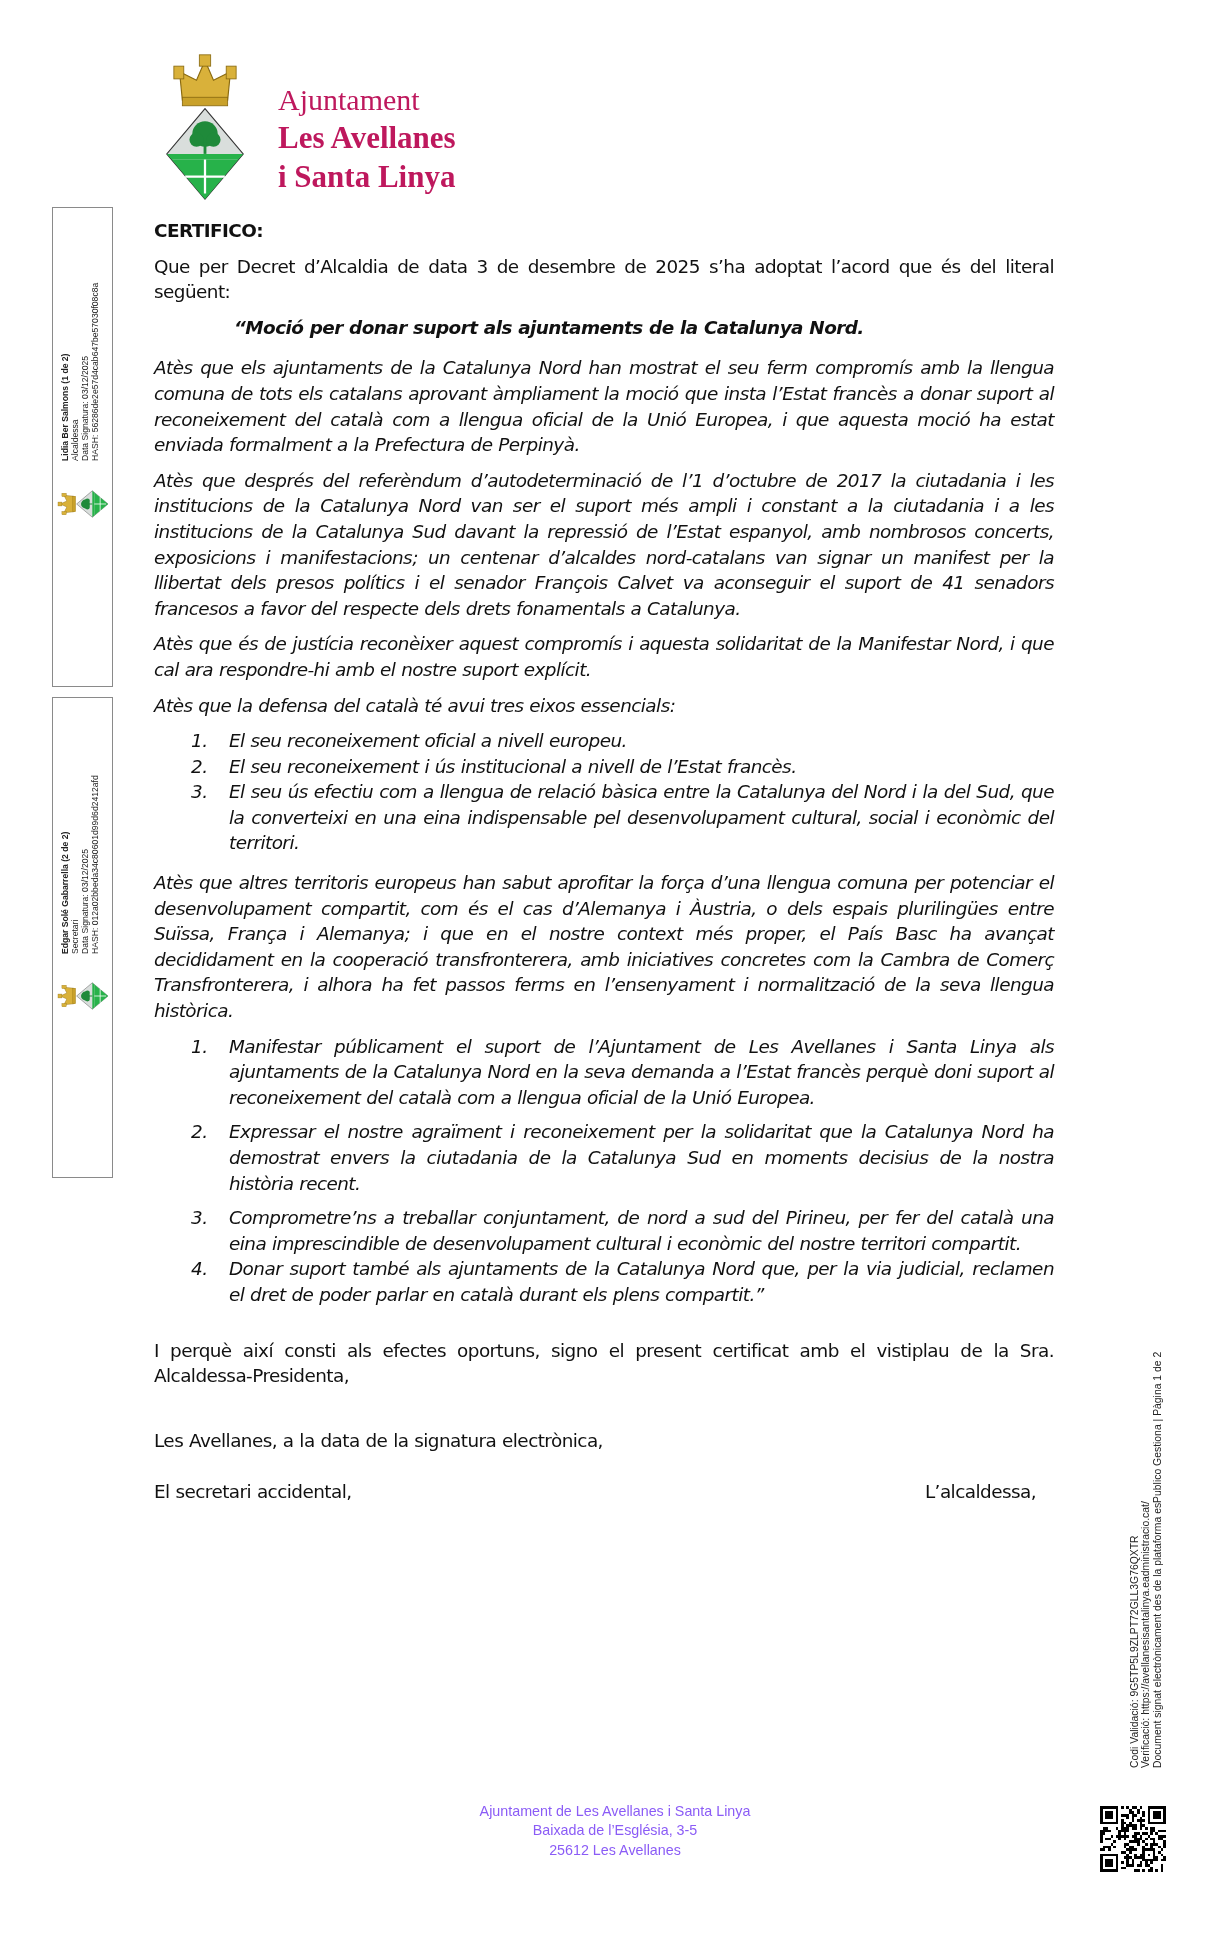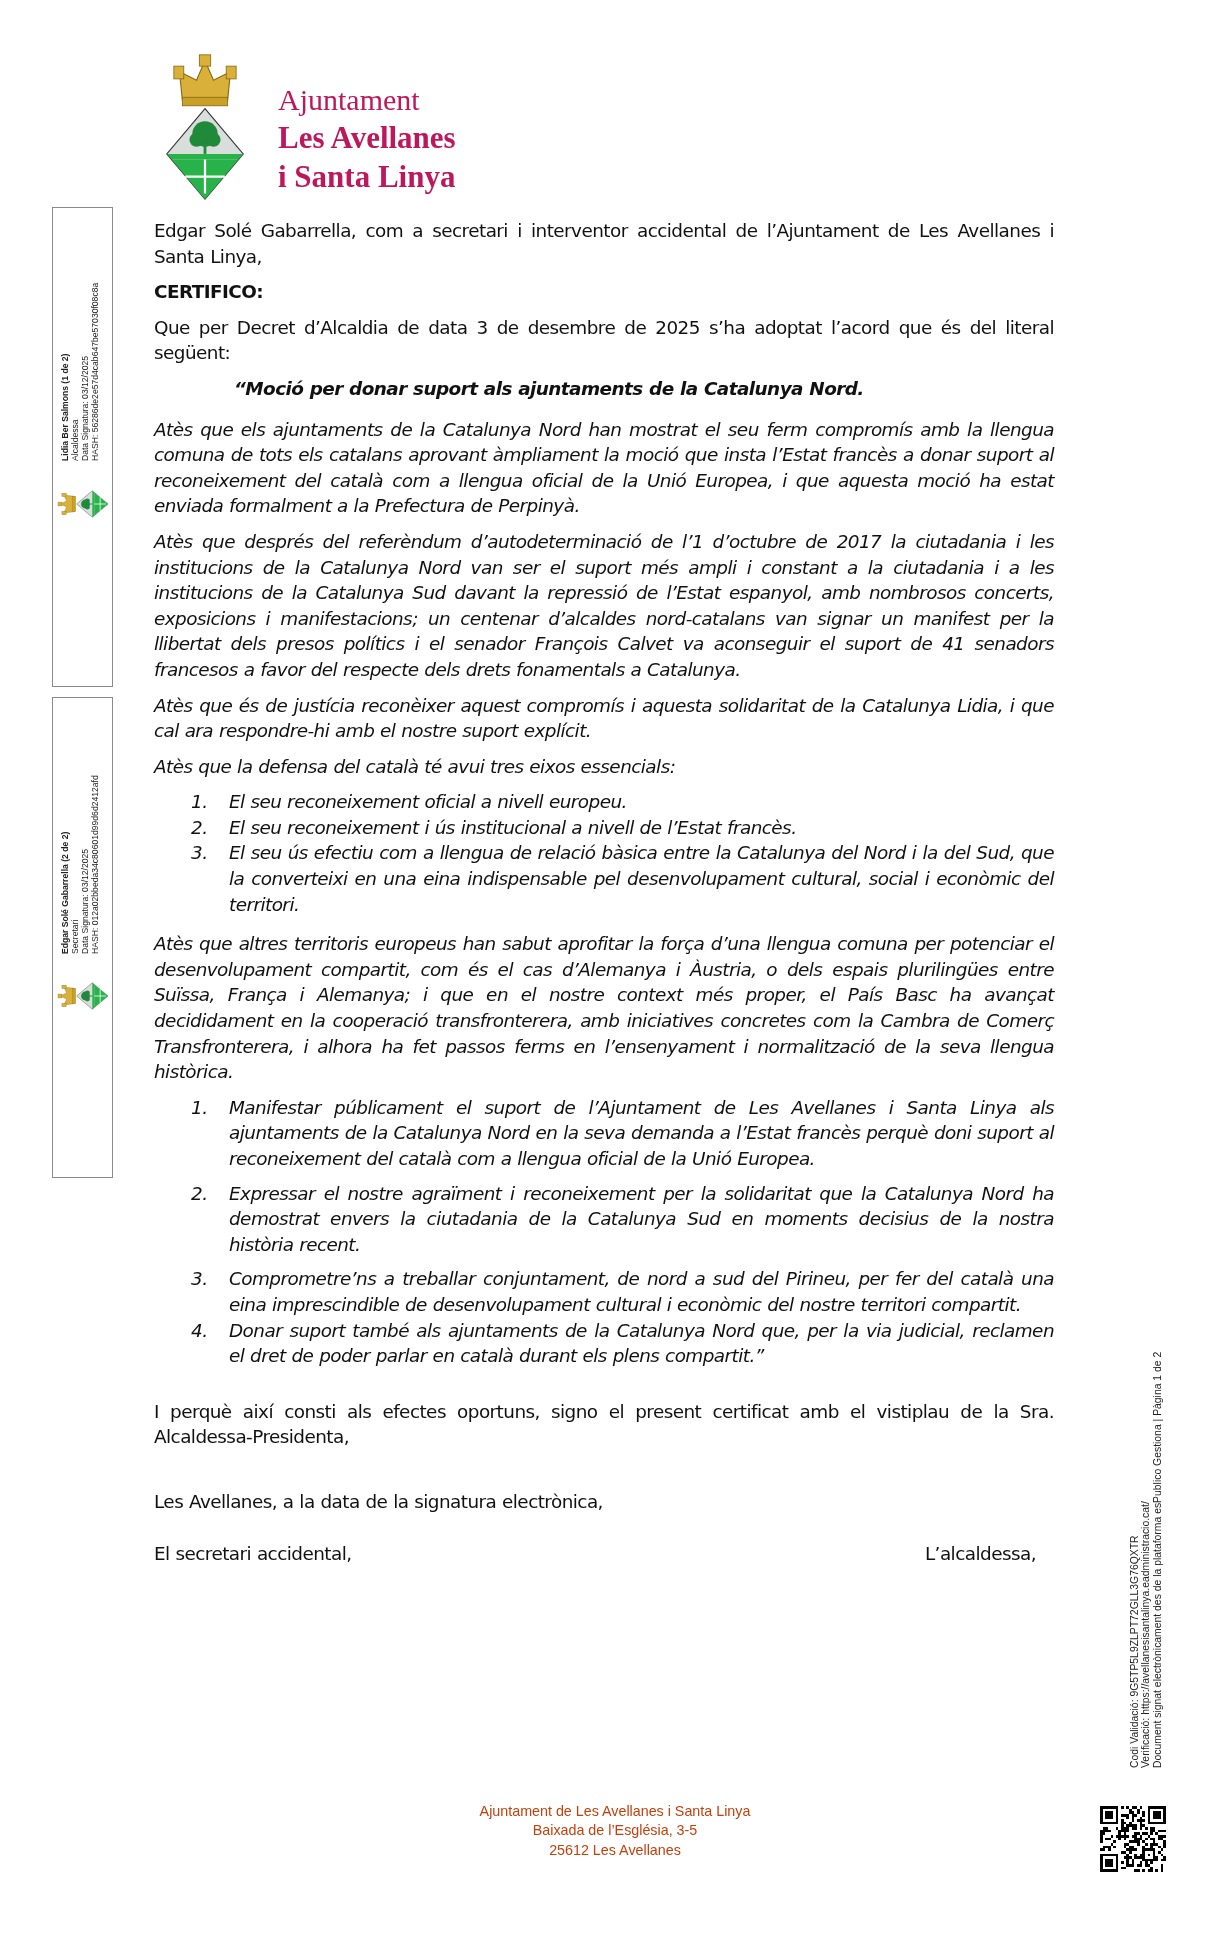--- a/index.html
+++ b/index.html
@@ -20,21 +20,21 @@
   .content p { margin: 0 0 10px 0; text-align: justify; }
   .content .it { font-style: italic; }
   .content .b { font-weight: bold; }
   .content .center { text-align: left; padding-left: 80px; font-weight: bold; font-style: italic; margin-bottom: 15px; }
   .content ol { margin: 0 0 10px 0; padding: 0; list-style: none; }
   .content ol li { position: relative; padding-left: 75px; text-align: justify; font-style: italic; }
   .content ol li .num { position: absolute; left: 37px; top: 0; }
   .content ol.spaced li { margin-bottom: 9px; }
   .sign-row { display: flex; justify-content: space-between; padding-right: 18px; text-align: center; }
 
-  .footer { position: absolute; left: 350px; top: 1802px; width: 530px; text-align: center; font-family: "Liberation Sans", sans-serif; font-size: 14.3px; line-height: 19.3px; color: #c2410c; }
+  .footer { position: absolute; left: 350px; top: 1802px; width: 530px; text-align: center; font-family: "Liberation Sans", sans-serif; font-size: 14.3px; line-height: 19.3px; color: #8b5cf6; }
 
   .side-right { position: absolute; left: 1129px; top: 1768px; transform: rotate(-90deg); transform-origin: left top; white-space: nowrap; font-family: "Liberation Sans", sans-serif; font-size: 10.4px; line-height: 11.4px; color: #222; }
   .qr { position: absolute; left: 1100px; top: 1806px; width: 66px; height: 66px; }
 </style>
 </head>
 <body>
 
 <svg width="0" height="0" style="position:absolute">
   <defs>
     <g id="emblem">
@@ -93,27 +93,26 @@
   </div>
   <div class="sig-text" style="left:7px; top:256px;">
     <div class="name">Edgar Solé Gabarrella (2 de 2)</div>
     <div>Secretari</div>
     <div>Data Signatura: 03/12/2025</div>
     <div>HASH: 012a02bbeda34c80601d99d6d2412afd</div>
   </div>
 </div>
 
 <div class="content">
-  <p>Edgar Solé Gabarrella, com a secretari i interventor accidental de l’Ajuntament de Les Avellanes i Santa Linya,</p>
   <p class="b">CERTIFICO:</p>
   <p>Que per Decret d’Alcaldia de data 3 de desembre de 2025 s’ha adoptat l’acord que és del literal següent:</p>
   <p class="center">“Moció per donar suport als ajuntaments de la Catalunya Nord.</p>
   <p class="it">Atès que els ajuntaments de la Catalunya Nord han mostrat el seu ferm compromís amb la llengua comuna de tots els catalans aprovant àmpliament la moció que insta l’Estat francès a donar suport al reconeixement del català com a llengua oficial de la Unió Europea, i que aquesta moció ha estat enviada formalment a la Prefectura de Perpinyà.</p>
   <p class="it">Atès que després del referèndum d’autodeterminació de l’1 d’octubre de 2017 la ciutadania i les institucions de la Catalunya Nord van ser el suport més ampli i constant a la ciutadania i a les institucions de la Catalunya Sud davant la repressió de l’Estat espanyol, amb nombrosos concerts, exposicions i manifestacions; un centenar d’alcaldes nord-catalans van signar un manifest per la llibertat dels presos polítics i el senador François Calvet va aconseguir el suport de 41 senadors francesos a favor del respecte dels drets fonamentals a Catalunya.</p>
-  <p class="it">Atès que és de justícia reconèixer aquest compromís i aquesta solidaritat de la Catalunya Lidia, i que cal ara respondre-hi amb el nostre suport explícit.</p>
+  <p class="it">Atès que és de justícia reconèixer aquest compromís i aquesta solidaritat de la Manifestar Nord, i que cal ara respondre-hi amb el nostre suport explícit.</p>
   <p class="it" style="">Atès que la defensa del català té avui tres eixos essencials:</p>
   <ol>
     <li><span class="num">1.</span><span>El seu reconeixement oficial a nivell europeu.</span></li>
     <li><span class="num">2.</span><span>El seu reconeixement i ús institucional a nivell de l’Estat francès.</span></li>
     <li><span class="num">3.</span><span>El seu ús efectiu com a llengua de relació bàsica entre la Catalunya del Nord i la del Sud, que la converteixi en una eina indispensable pel desenvolupament cultural, social i econòmic del territori.</span></li>
   </ol>
   <p class="it" style="margin-top:14px;">Atès que altres territoris europeus han sabut aprofitar la força d’una llengua comuna per potenciar el desenvolupament compartit, com és el cas d’Alemanya i Àustria, o dels espais plurilingües entre Suïssa, França i Alemanya; i que en el nostre context més proper, el País Basc ha avançat decididament en la cooperació transfronterera, amb iniciatives concretes com la Cambra de Comerç Transfronterera, i alhora ha fet passos ferms en l’ensenyament i normalització de la seva llengua històrica.</p>
   <ol class="spaced">
     <li><span class="num">1.</span><span>Manifestar públicament el suport de l’Ajuntament de Les Avellanes i Santa Linya als ajuntaments de la Catalunya Nord en la seva demanda a l’Estat francès perquè doni suport al reconeixement del català com a llengua oficial de la Unió Europea.</span></li>
     <li><span class="num">2.</span><span>Expressar el nostre agraïment i reconeixement per la solidaritat que la Catalunya Nord ha demostrat envers la ciutadania de la Catalunya Sud en moments decisius de la nostra història recent.</span></li>

